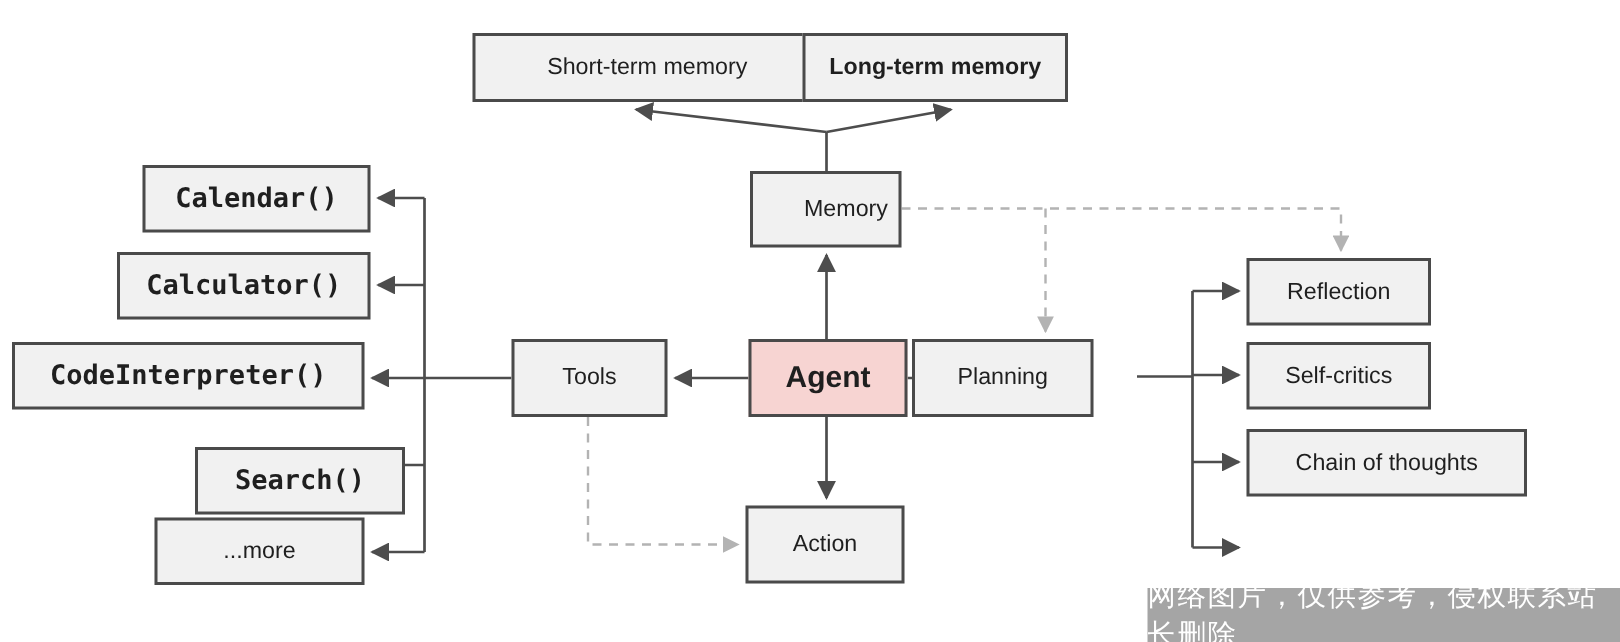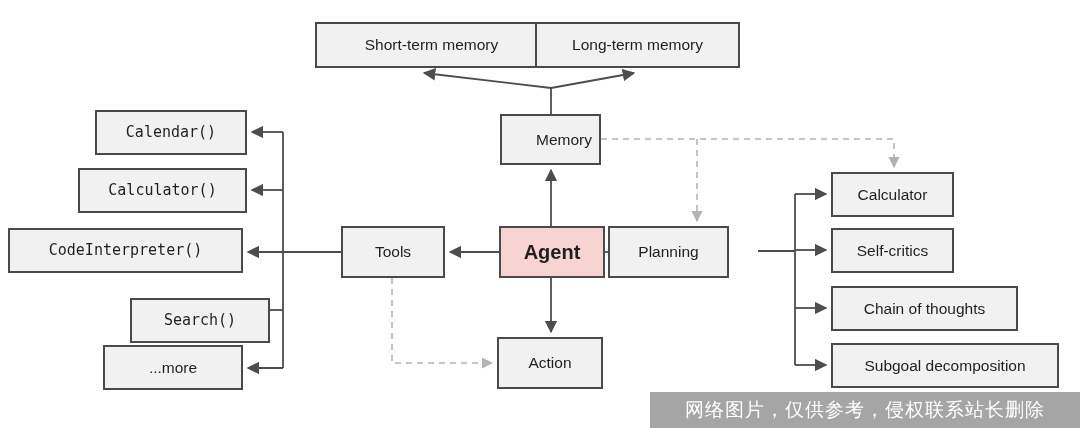--- a/index.html
+++ b/index.html
@@ -5,28 +5,28 @@
   * { margin:0; padding:0; box-sizing:border-box; }
   html,body { background:#ffffff; }
   body { font-family:"Liberation Sans","DejaVu Sans",sans-serif; }
   .canvas { position:relative; width:1080px; height:428px; background:#ffffff; overflow:hidden; }
   .edges { position:absolute; left:0; top:0; width:1080px; height:428px; }
   .node {
     position:absolute; display:flex; align-items:center; justify-content:center; text-align:center;
     background:var(--box-bg,#f1f1f1); border:2px solid var(--box-border,#4a4a4a);
     color:#1f1f1f; font-size:15.5px; line-height:1.1; white-space:nowrap;
   }
-  .node.mono { font-family:"DejaVu Sans Mono","Liberation Mono",monospace; font-weight:400; font-size:15px; }
+  .node.mono { font-family:"DejaVu Sans Mono","Liberation Mono",monospace; font-weight:700; font-size:18px; }
   .node.agent { background:var(--agent-bg,#f7d4d2); font-weight:700; font-size:20px; }
   .edge-solid  { stroke:var(--solid-arrow,#4d4d4d);  stroke-width:1.8; fill:none; }
   .edge-dashed { stroke:var(--dashed-arrow,#b3b3b3); stroke-width:1.6; fill:none; stroke-dasharray:6 5; }
   #ah-solid  path { fill:var(--solid-arrow,#4d4d4d); }
   #ah-dashed path { fill:var(--dashed-arrow,#b3b3b3); }
   .watermark {
-    position:absolute; right:0; bottom:0; width:430px; height:36px;
+    position:absolute; right:0; bottom:0; width:315px; height:36px;
     background:rgba(130,130,130,0.72); color:#ffffff; font-size:19px; letter-spacing:1px;
     display:flex; align-items:center; justify-content:center;
   }
 </style>
 </head>
 <body>
 
 <div class="canvas">
 
   <svg class="edges" width="1080" height="428" viewBox="0 0 1080 428" xmlns="http://www.w3.org/2000/svg">
@@ -60,34 +60,33 @@
     <path class="edge-solid" d="M795 250 L826 250" marker-end="url(#ah-solid)"></path>
     <path class="edge-solid" d="M795 308 L826 308" marker-end="url(#ah-solid)"></path>
     <path class="edge-solid" d="M795 365 L826 365" marker-end="url(#ah-solid)"></path>
 
     <path class="edge-dashed" d="M601 139 L894 139 L894 167" marker-end="url(#ah-dashed)"></path>
     <path class="edge-dashed" d="M697 139 L697 221" marker-end="url(#ah-dashed)"></path>
     <path class="edge-dashed" d="M392 278 L392 363 L492 363" marker-end="url(#ah-dashed)"></path>
   </svg>
 
   <div class="node" style="left:315px; top:22px; width:233px; height:46px;">Short-term memory</div>
-  <div class="node" style="left:535px; top:22px; width:205px; height:46px;">Long-term memory</div>
+  <div class="node" style="left:535px; top:22px; width:177px; height:46px;font-weight:bold;">Long-term memory</div>
 
   <div class="node" style="left:500px; top:114px; width:101px; height:51px;padding-left:27px;">Memory</div>
   <div class="node agent" style="left:499px; top:226px; width:106px; height:52px;">Agent</div>
   <div class="node" style="left:341px; top:226px; width:104px; height:52px;">Tools</div>
   <div class="node" style="left:608px; top:226px; width:121px; height:52px;">Planning</div>
   <div class="node" style="left:497px; top:337px; width:106px; height:52px;">Action</div>
 
   <div class="node mono" style="left:95px; top:110px; width:152px; height:45px;">Calendar()</div>
   <div class="node mono" style="left:78px; top:168px; width:169px; height:45px;">Calculator()</div>
   <div class="node mono" style="left:8px; top:228px; width:235px; height:45px;">CodeInterpreter()</div>
   <div class="node mono" style="left:130px; top:298px; width:140px; height:45px;">Search()</div>
   <div class="node" style="left:103px; top:345px; width:140px; height:45px;">...more</div>
 
-  <div class="node" style="left:831px; top:172px; width:123px; height:45px;">Calculator</div>
+  <div class="node" style="left:831px; top:172px; width:123px; height:45px;">Reflection</div>
   <div class="node" style="left:831px; top:228px; width:123px; height:45px;">Self-critics</div>
   <div class="node" style="left:831px; top:286px; width:187px; height:45px;">Chain of thoughts</div>
-  <div class="node" style="left:831px; top:343px; width:228px; height:45px;">Subgoal decomposition</div>
 
   <div class="watermark">网络图片，仅供参考，侵权联系站长删除</div>
 
 </div>
 
 </body></html>

